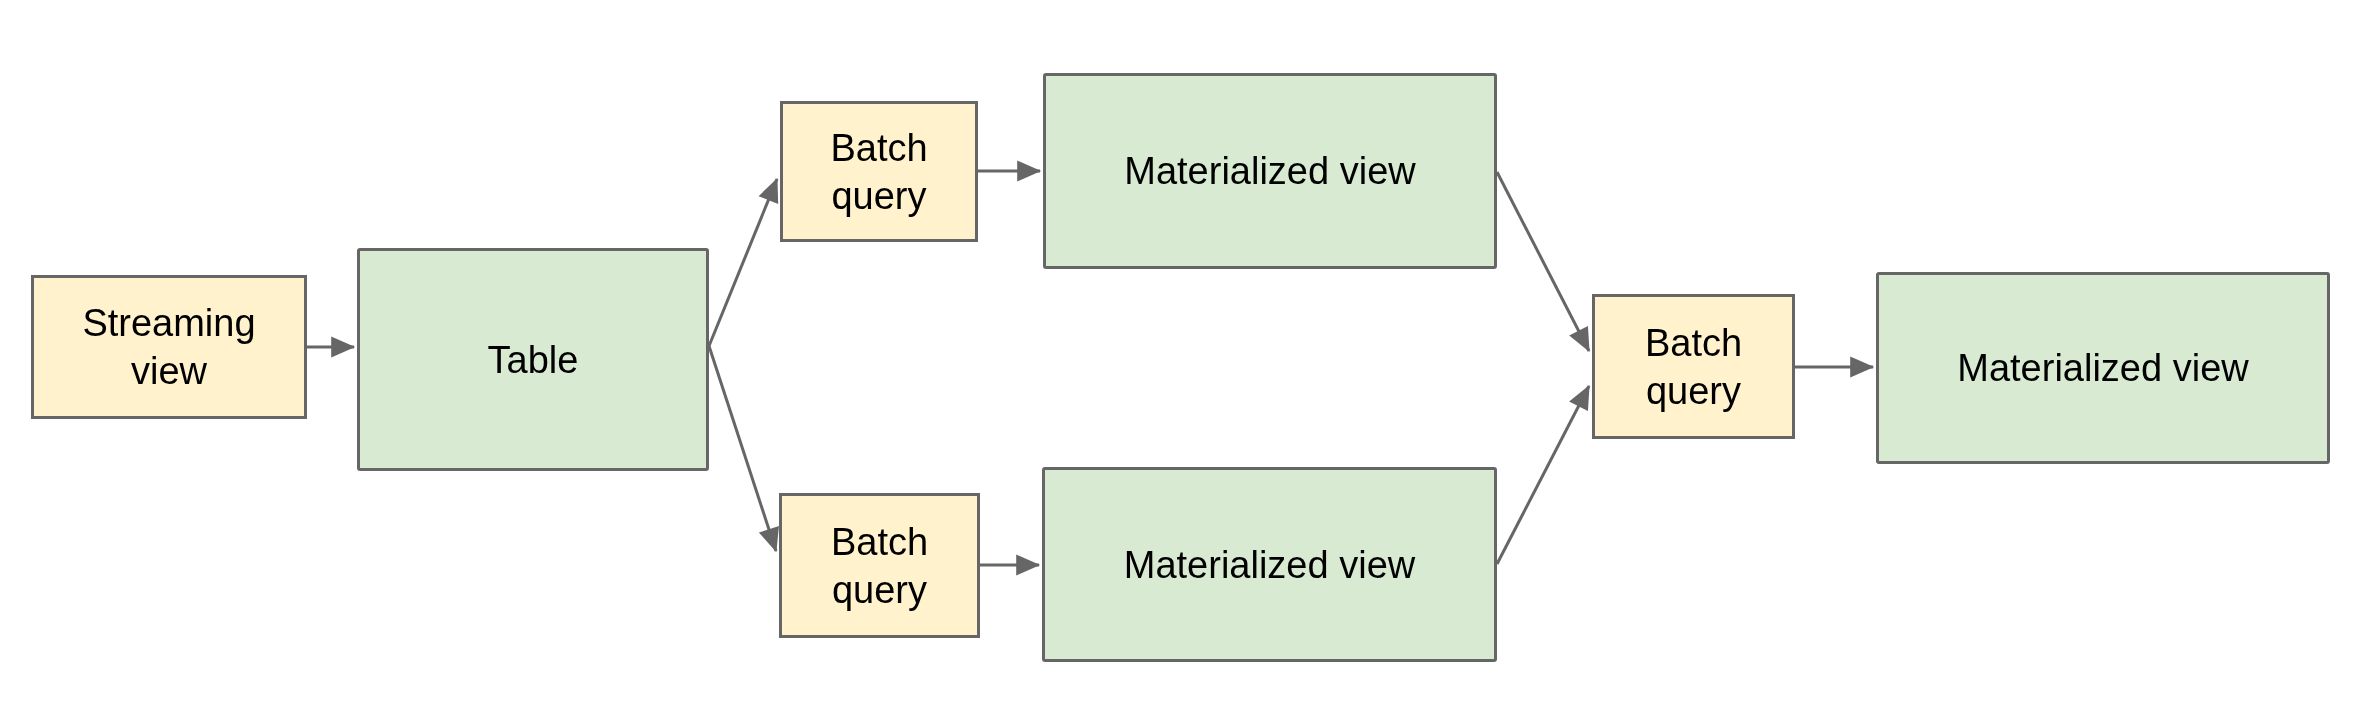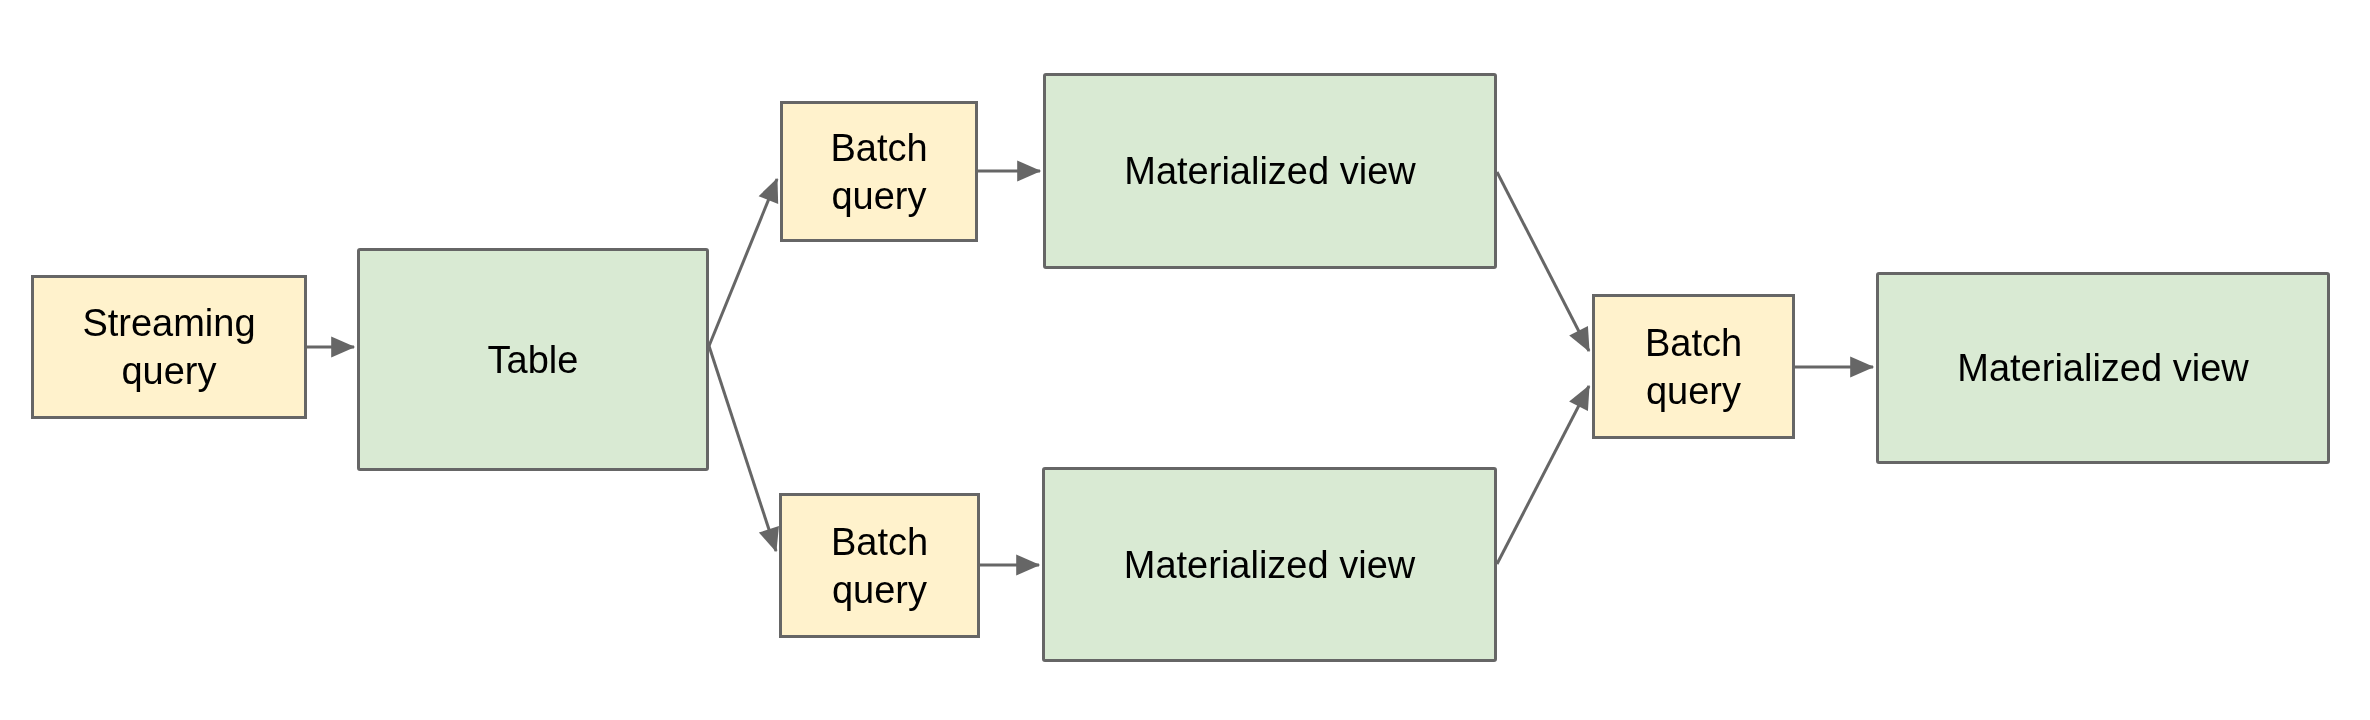--- a/index.html
+++ b/index.html
@@ -73,21 +73,21 @@
     <line class="edge" x1="709" y1="346" x2="777" y2="179" marker-end="url(#arrow)"></line>
     <line class="edge" x1="709" y1="346" x2="776" y2="551" marker-end="url(#arrow)"></line>
     <line class="edge" x1="978" y1="171" x2="1040" y2="171" marker-end="url(#arrow)"></line>
     <line class="edge" x1="980" y1="565" x2="1039" y2="565" marker-end="url(#arrow)"></line>
     <line class="edge" x1="1497" y1="172" x2="1589" y2="351" marker-end="url(#arrow)"></line>
     <line class="edge" x1="1497" y1="564" x2="1589" y2="386" marker-end="url(#arrow)"></line>
     <line class="edge" x1="1795" y1="367" x2="1873" y2="367" marker-end="url(#arrow)"></line>
   </svg>
 
   <div id="node-streaming-query" class="node kind-query">
-    <span class="node-label">Streaming query</span>
+    <span class="node-label">Streaming view</span>
   </div>
 
   <div id="node-table" class="node kind-view">
     <span class="node-label">Table</span>
   </div>
 
   <div id="node-batch-query-top" class="node kind-query">
     <span class="node-label">Batch query</span>
   </div>
 

